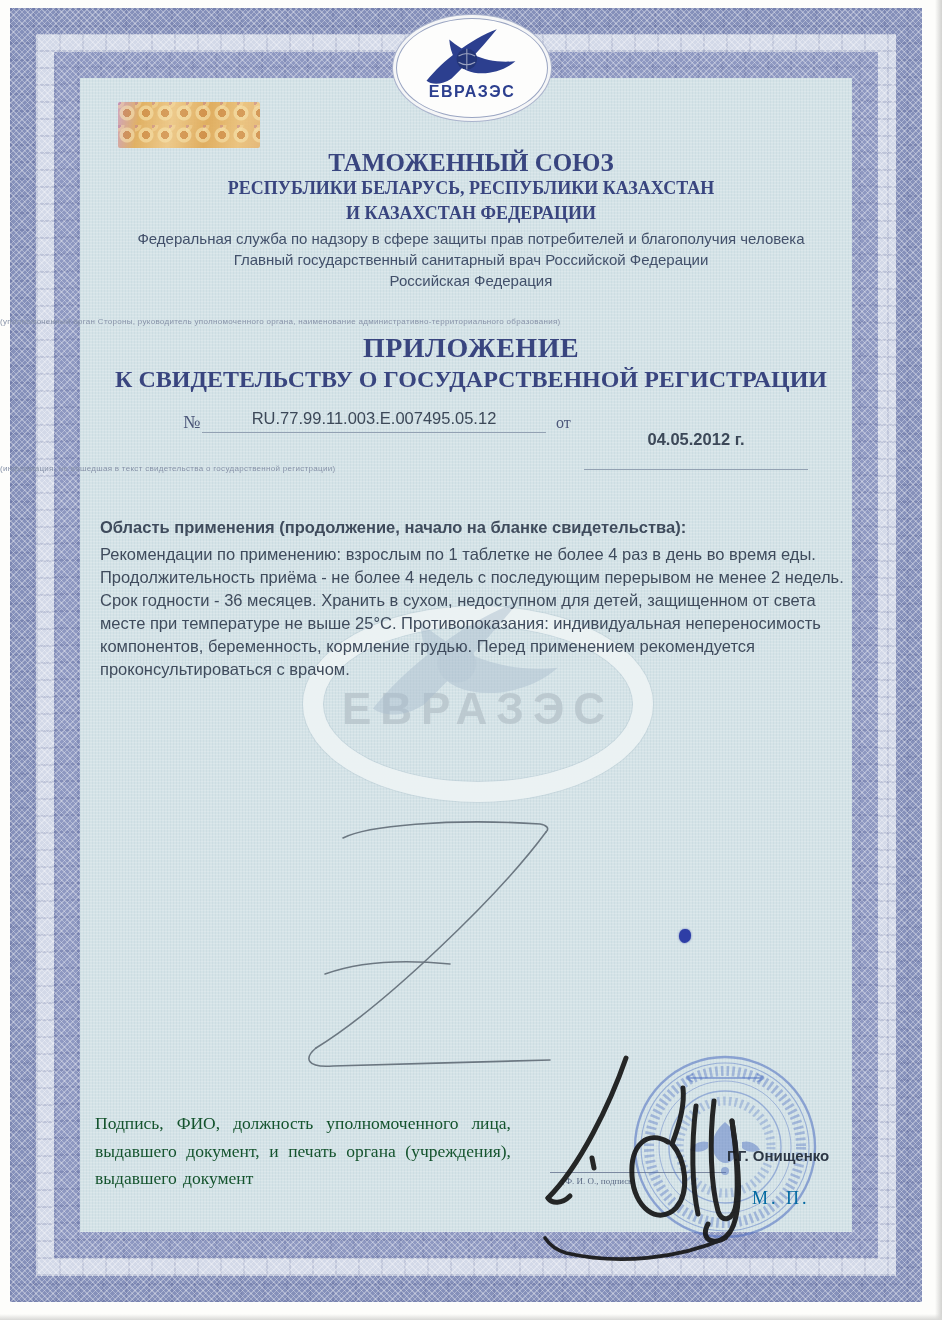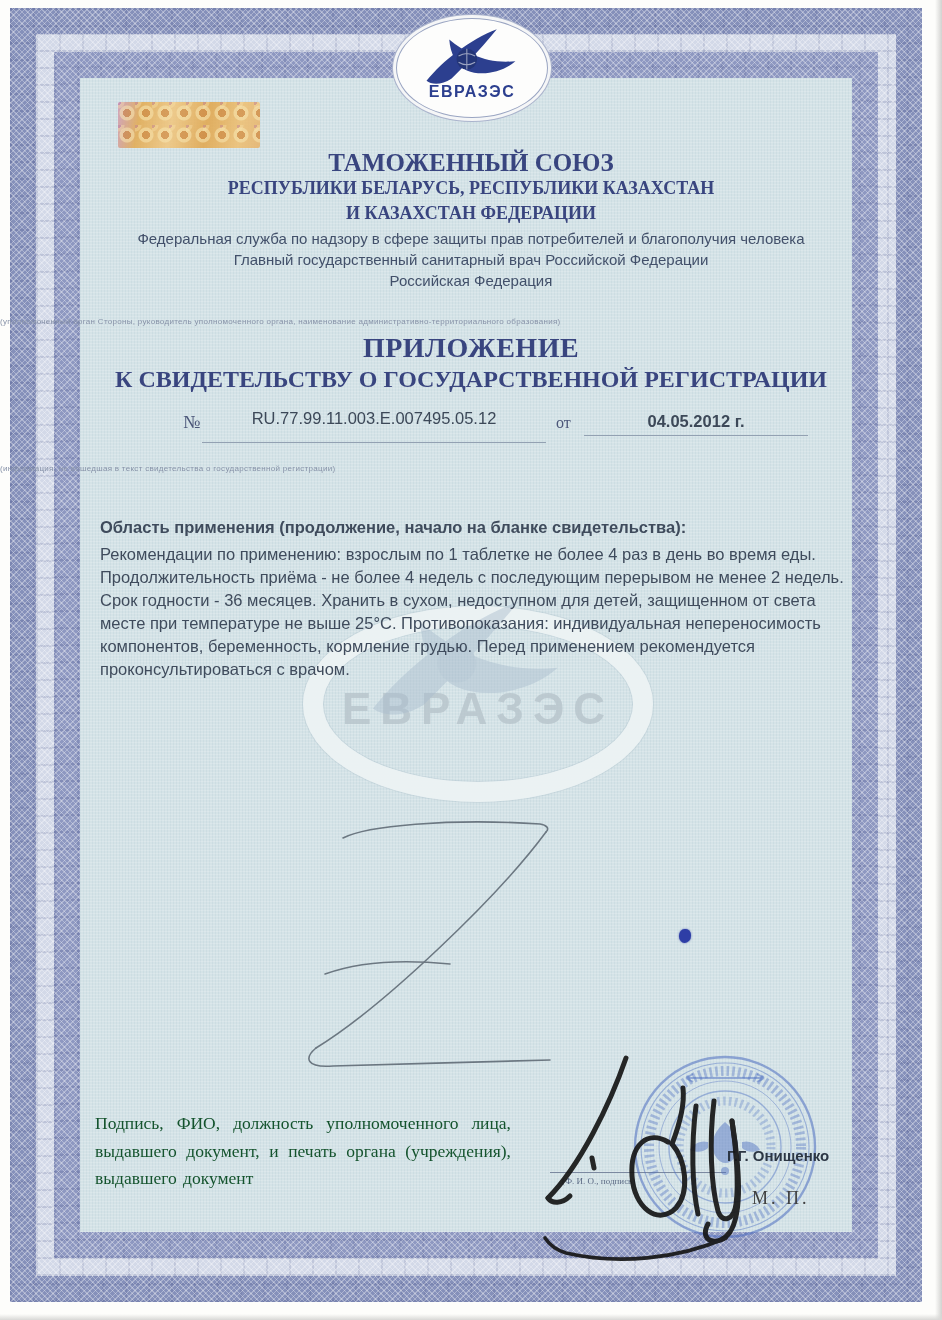--- a/index.html
+++ b/index.html
@@ -54,25 +54,25 @@
 
   .title1{position:absolute;left:0;right:0;top:332px;text-align:center;
      font-family:"Liberation Serif",serif;font-weight:bold;font-size:28px;color:#39457f;letter-spacing:.5px;}
   .title2{position:absolute;left:0;right:0;top:366px;text-align:center;
      font-family:"Liberation Serif",serif;font-weight:bold;font-size:24px;color:#39457f;}
 
   
   .reg-no-label{position:absolute;left:183px;top:412px;font-family:"Liberation Serif",serif;
      font-size:18px;color:#4a5578;}
   .reg-number{position:absolute;left:202px;top:409px;width:344px;text-align:center;
-     font-size:16.5px;color:#3c4858;border-bottom:1px solid #93a1b2;padding-bottom:14px;}
+     font-size:16.5px;color:#3c4858;border-bottom:1px solid #93a1b2;padding-bottom:4px;}
   .reg-from{position:absolute;left:556px;top:414px;font-family:"Liberation Serif",serif;
      font-size:16px;color:#4a5578;}
-  .reg-date{position:absolute;left:584px;top:412px;width:224px;text-align:center;
-     font-size:16.5px;font-weight:600;color:#3c4858;border-bottom:1px solid #93a1b2;padding-bottom:4px;}
+  .reg-date{position:absolute;left:584px;top:430px;width:224px;text-align:center;
+     font-size:16.5px;font-weight:600;color:#3c4858;border-bottom:1px solid #93a1b2;padding-bottom:20px;}
 
   
   .body-block{position:absolute;left:100px;top:516px;width:760px;font-size:16.5px;
      line-height:23px;color:#3f4b5c;z-index:3;}
   .body-heading{font-weight:bold;margin-bottom:4px;}
 
   
   .watermark{position:absolute;left:303px;top:606px;width:350px;height:196px;border-radius:50%;
      border:20px solid rgba(236,242,243,.95);box-sizing:border-box;z-index:1;
      box-shadow:inset 0 0 0 1px rgba(170,190,200,.35), 0 0 0 1px rgba(170,190,200,.3);}
@@ -88,21 +88,21 @@
   
   .footer-caption{position:absolute;left:95px;top:1110px;width:416px;
      font-family:"Liberation Serif",serif;font-size:17.5px;line-height:27.5px;color:#14532d;
      text-align:justify;word-spacing:2px;z-index:3;}
   .sig-line{position:absolute;left:550px;top:1146px;width:176px;height:26px;
      border-bottom:1px solid #7b89a0;z-index:2;}
   .sig-note{position:absolute;left:562px;top:1176px;font-family:"Liberation Serif",serif;
      font-size:9px;color:#5c6a84;z-index:2;}
   .signatory{position:absolute;left:727px;top:1147px;font-size:15px;font-weight:600;color:#2c3644;z-index:5;}
   .seal-mark{position:absolute;left:752px;top:1188px;font-family:"Liberation Serif",serif;
-     font-size:18px;letter-spacing:3px;color:#404040;z-index:5;}
+     font-size:18px;letter-spacing:3px;color:#0369a1;z-index:5;}
   .stamp{position:absolute;left:628px;top:1050px;z-index:3;}
   .signature{position:absolute;left:538px;top:1046px;z-index:6;}
 </style>
 </head>
 <body>
 
 <div class="page">
 
   <div class="b1 gpat">
     <div class="b2 gpat">

